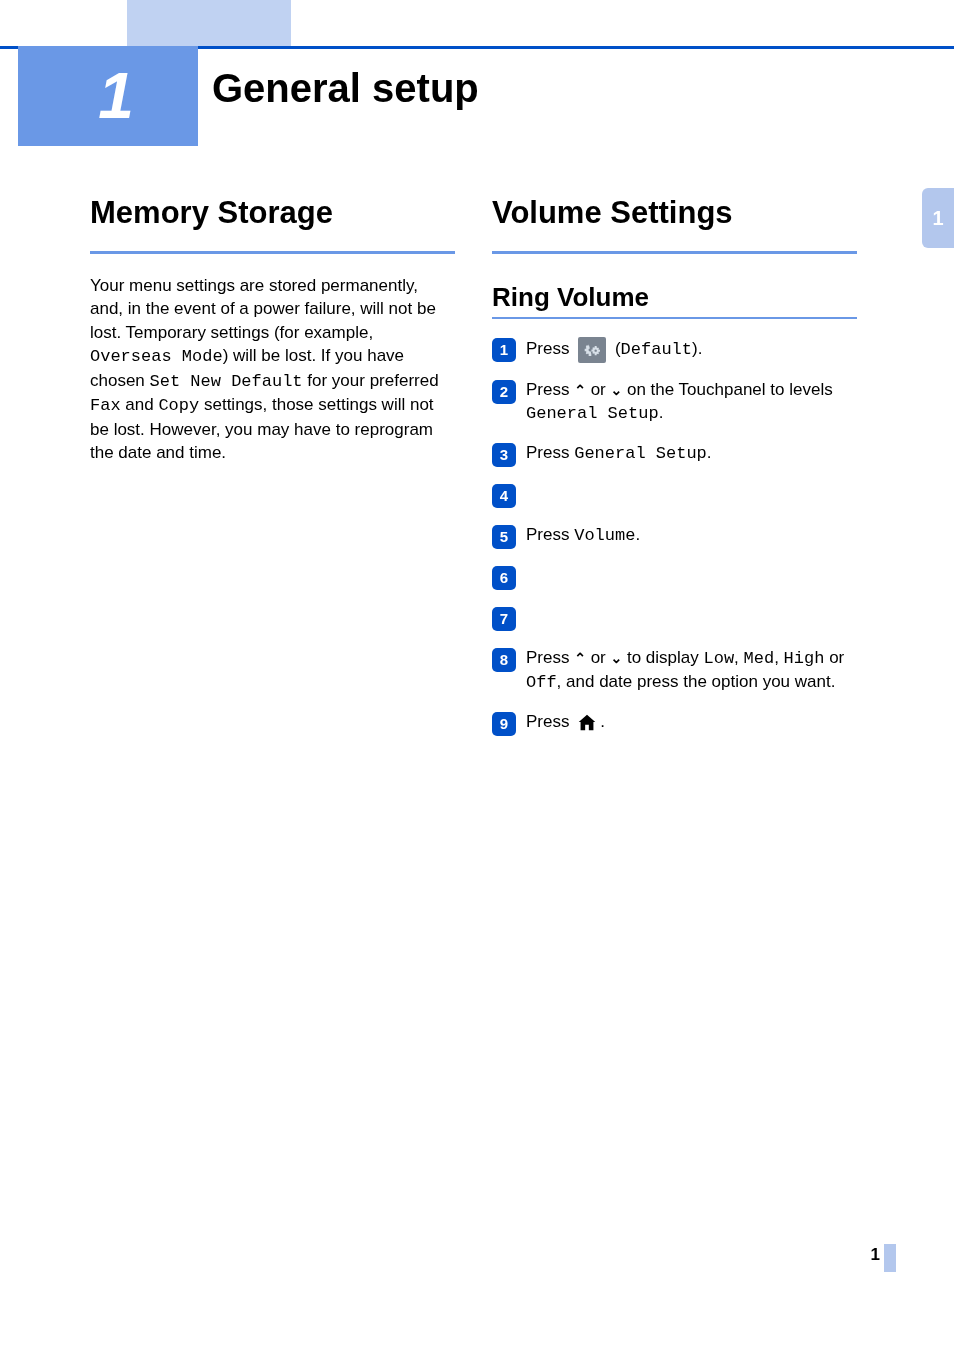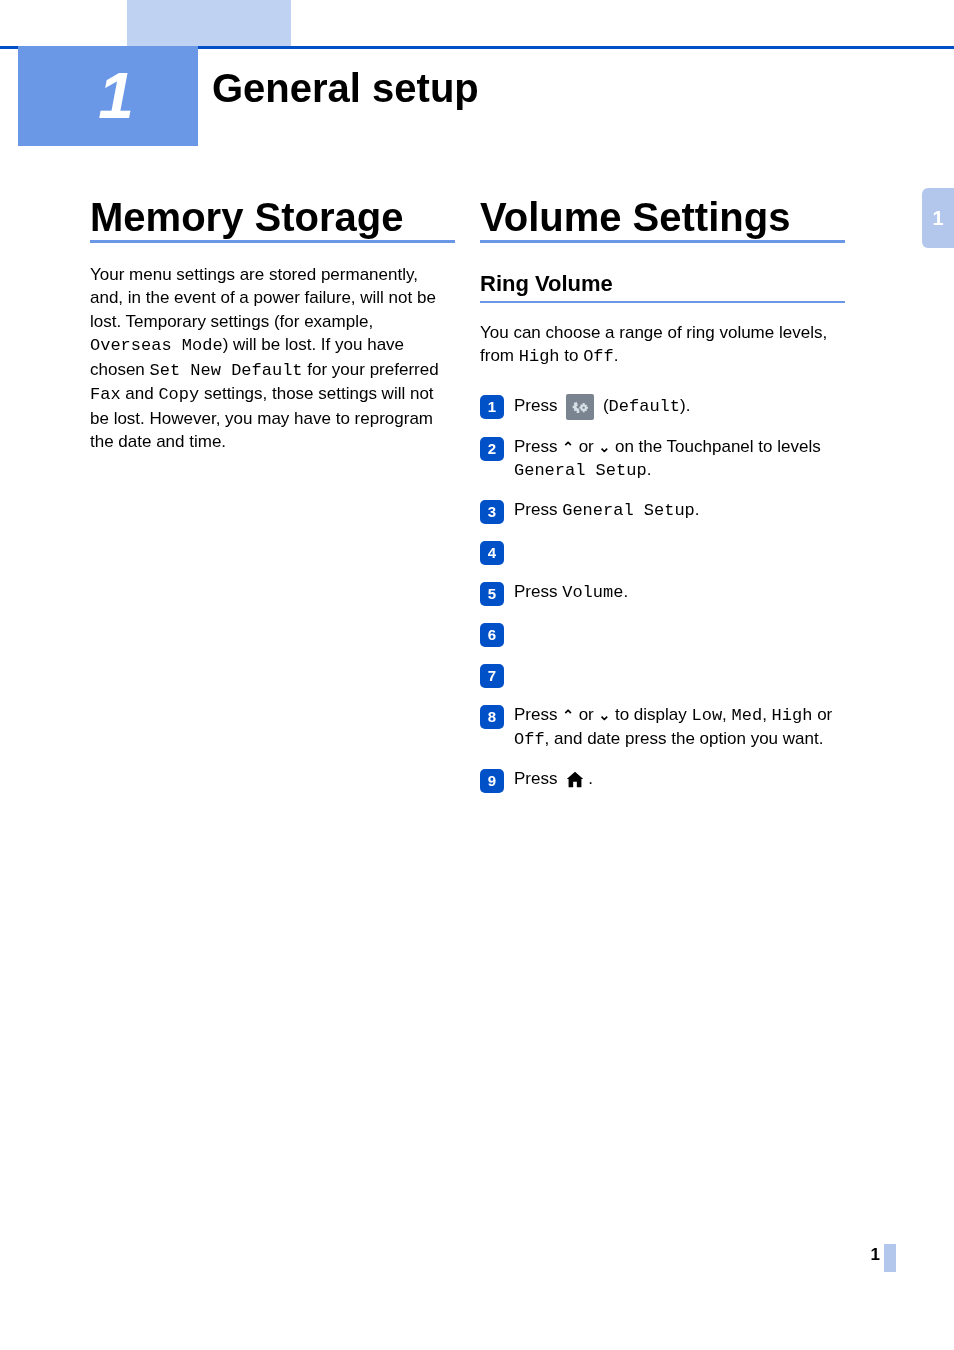--- a/index.html
+++ b/index.html
@@ -65,34 +65,34 @@
       display: flex;
       align-items: center;
       justify-content: center;
       border-radius: 6px 0 0 6px;
     }
     .col {
       position: absolute;
       width: 365px;
     }
     .col-left { left: 90px; top: 195px; }
-    .col-right { left: 480px; top: 195px; }
+    .col-right { left: 492px; top: 195px; }
     .section-title {
-      font-size: 40px;
-      font-weight: bold;
-      margin-bottom: 0;
+      font-size: 31px;
+      font-weight: bold;
+      margin-bottom: 20px;
     }
     .section-rule {
       width: 100%;
       height: 3px;
       background: #6a98e6;
       margin-bottom: 20px;
     }
     .subsection-title {
-      font-size: 22px;
+      font-size: 26px;
       font-weight: bold;
       margin-top: 28px;
       margin-bottom: 4px;
     }
     .subsection-rule {
       width: 100%;
       height: 2px;
       background: #6a98e6;
       margin-bottom: 18px;
     }
@@ -194,23 +194,20 @@
   </div>
 </div>
 
 <div class="col col-right">
   <div class="section-title">Volume Settings</div>
   <div class="section-rule"></div>
 
   <div class="subsection-title">Ring Volume</div>
   <div class="subsection-rule"></div>
 
-  <div class="body-text">
-    <span>You can choose a range of ring volume levels, from </span><span class="mono">High</span><span> to </span><span class="mono">Off</span><span>.</span>
-  </div>
 
   <div class="steps">
 
     <div class="step">
       <div class="step-num">
           <span>1</span>
         </div>
       <div class="step-text">
         <span>Press </span><span class="settings-icon">
             <svg viewBox="0 0 24 24">

